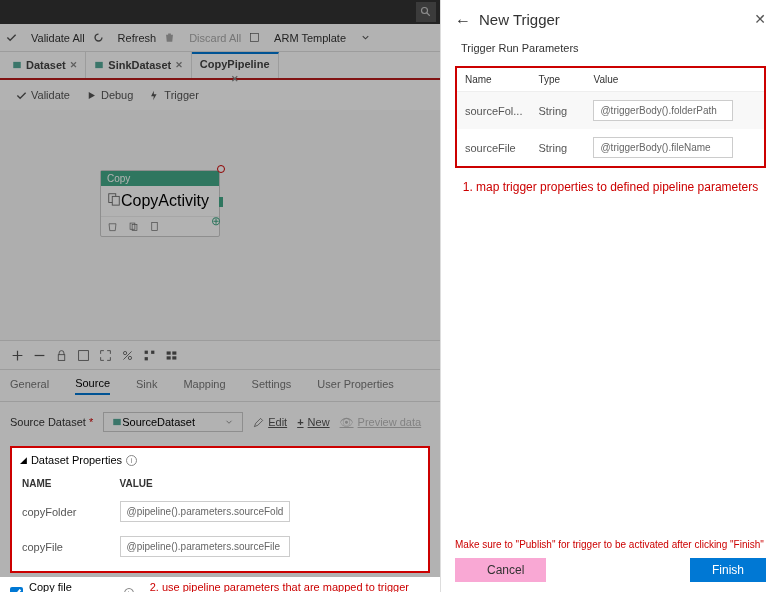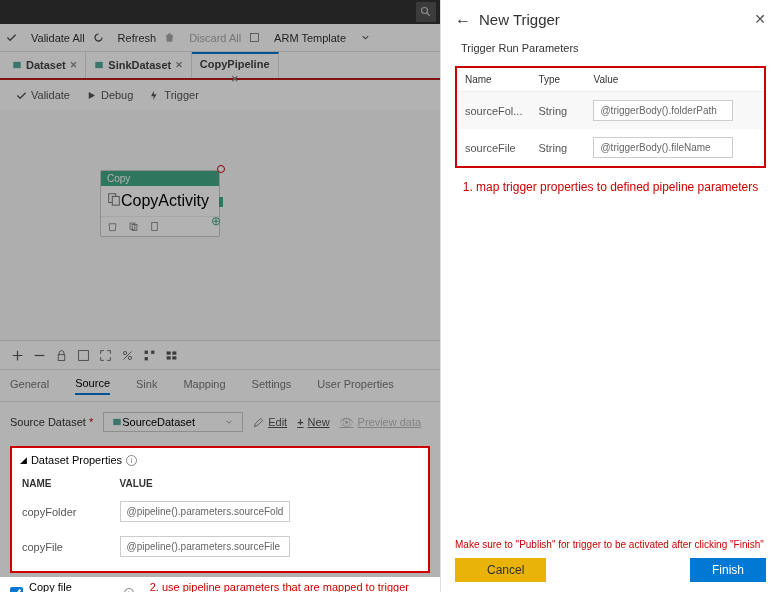--- a/index.html
+++ b/index.html
@@ -92,21 +92,21 @@
   .trigger-box input { width: 140px; font-size: 10px; padding: 4px 6px; border: 1px solid #ccc; color: #666; }
   .trigger-box tr.row td { background: #f8f8f8; }
   .trigger-box tr.row2 td { background: #fff; }
 
   .annotation1 { color: #c00; font-size: 12px; text-align: center; margin: 8px 14px; }
 
   .panel-footer { margin-top: auto; padding: 10px 14px; }
   .publish-note { font-size: 10px; color: #c00; margin-bottom: 8px; }
   .btn-row { display: flex; justify-content: space-between; }
   .btn { font-size: 12px; padding: 5px 22px; cursor: pointer; border: none; }
-  .btn.cancel { background: #eab308; color: #333; padding-left: 32px; }
+  .btn.cancel { background: #f9a8d4; color: #333; padding-left: 32px; }
   .btn.finish { background: #0078d4; color: #fff; }
 
   .info-icon { display: inline-flex; width: 11px; height: 11px; border: 1px solid #888; border-radius: 50%; align-items: center; justify-content: center; font-size: 8px; color: #888; }
   .chev { margin-left: auto; }
 </style>
 </head>
 <body>
 
 <div class="main-area">
 

